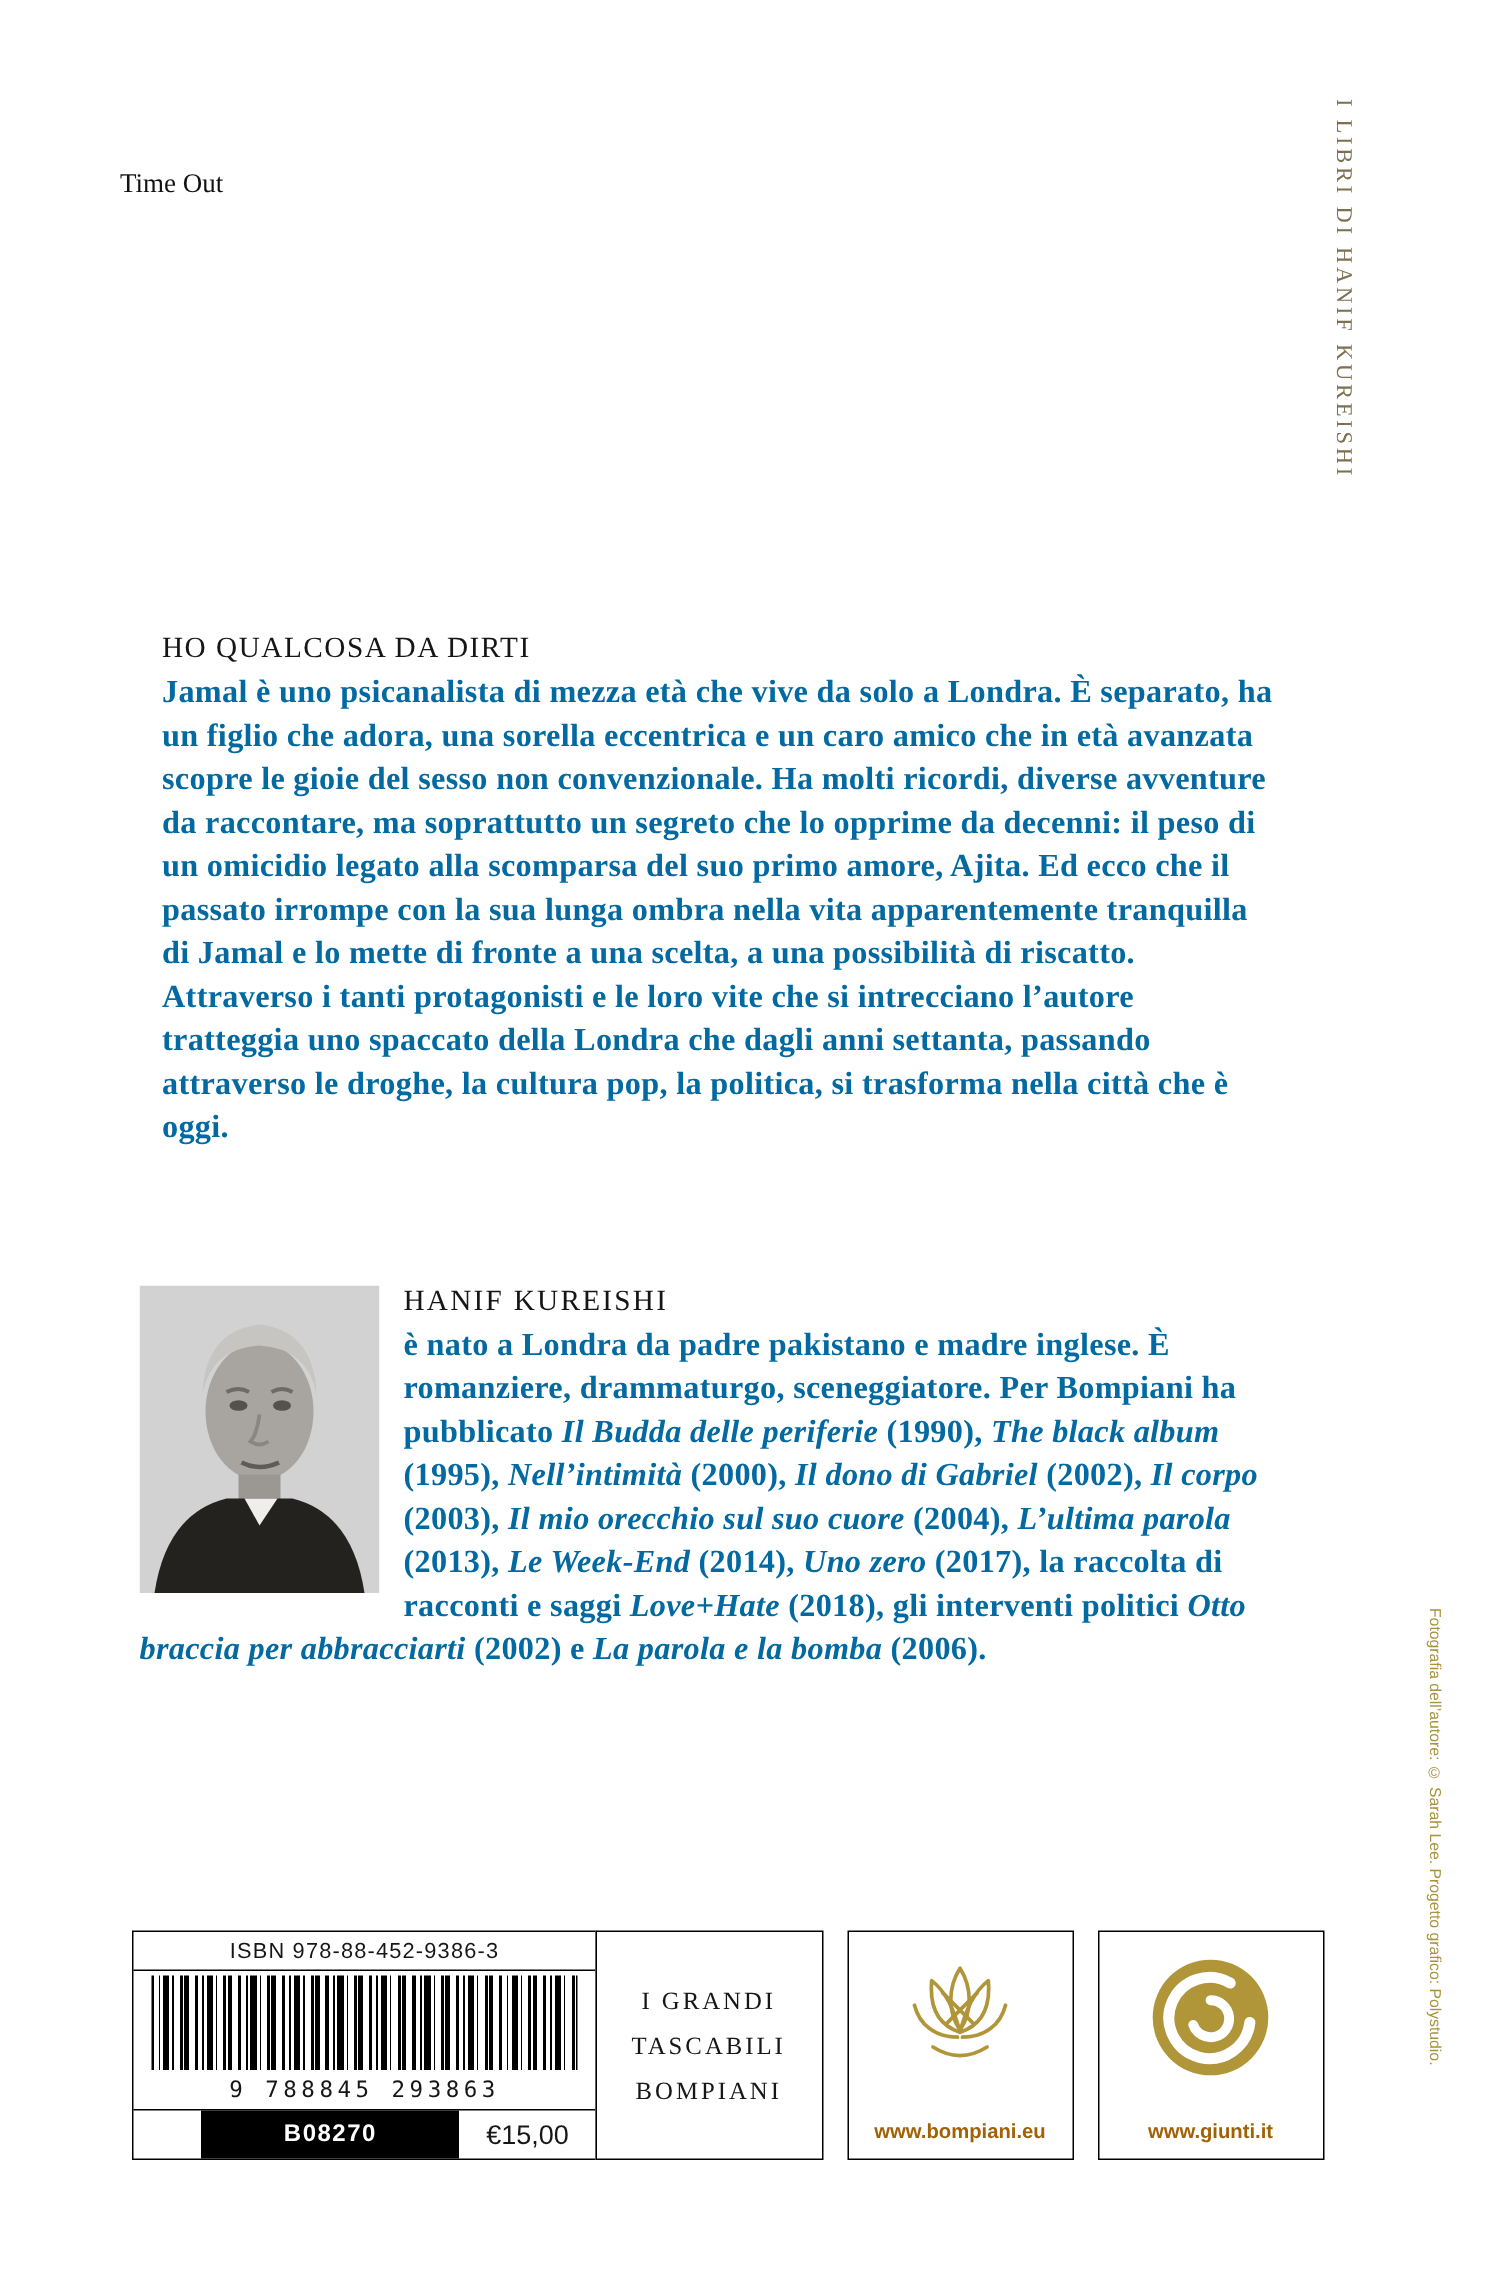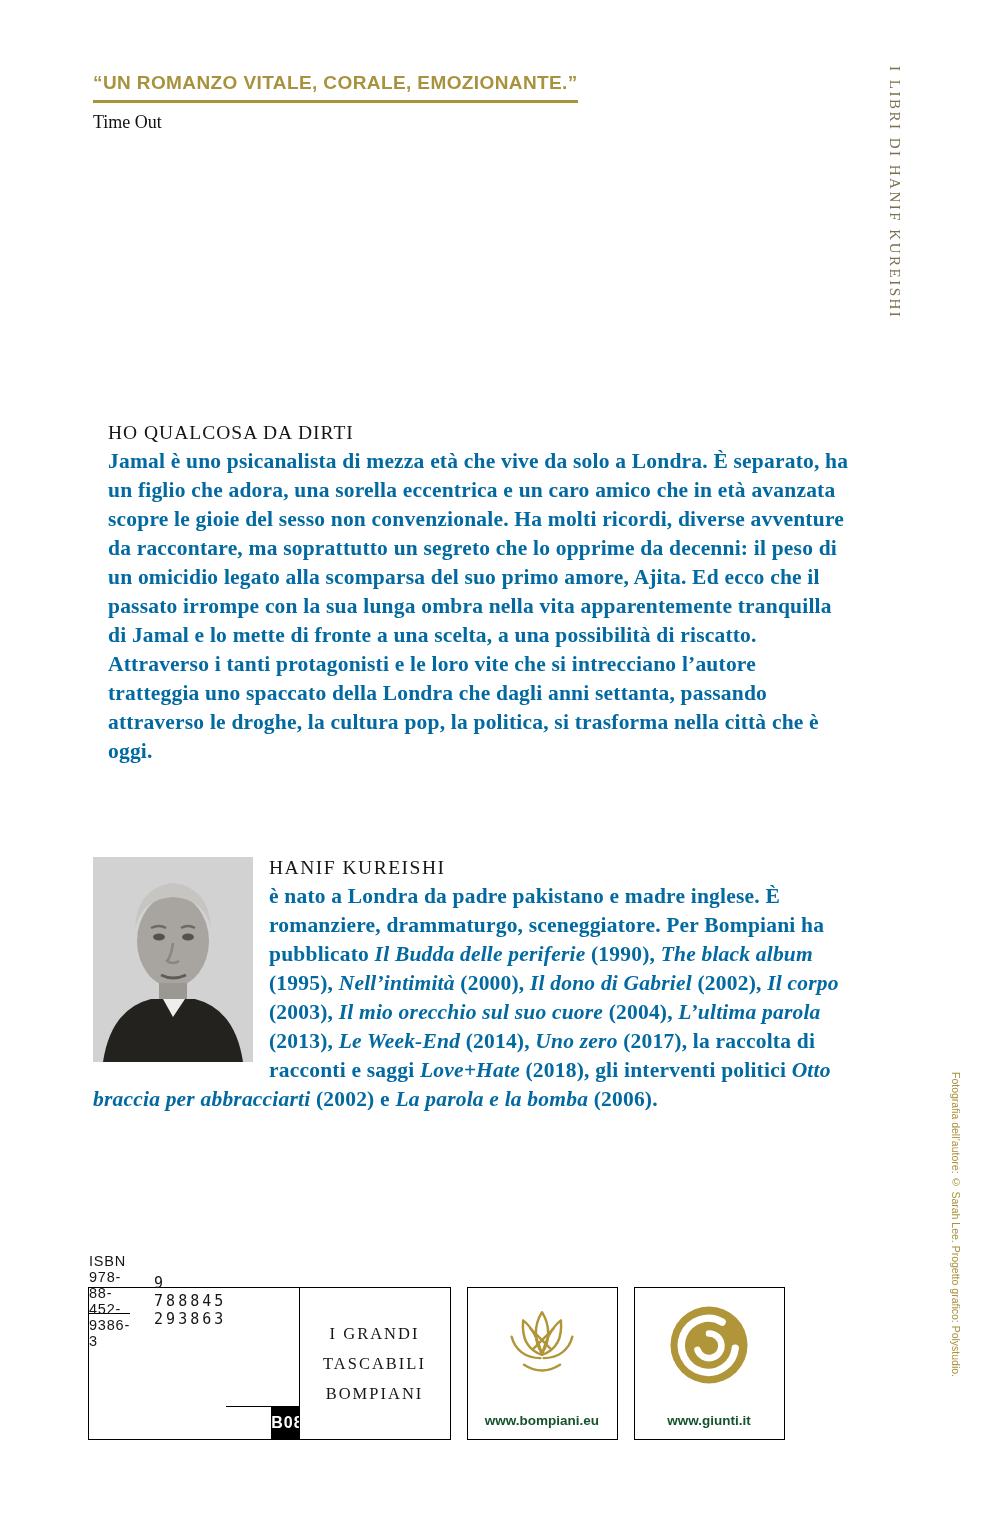--- a/index.html
+++ b/index.html
@@ -12,21 +12,21 @@
   }
 
   
   .quote-block {
     position:absolute; left:93px; top:72px;
     font-family:"Liberation Sans", sans-serif;
     font-weight:bold; font-size:19px; letter-spacing:0.4px;
     color:#a8923d; border-bottom:3px solid #a8923d; padding-bottom:6px;
   }
   .quote-source {
-    position:absolute; left:93px; top:112px;
+    position:absolute; left:80px; top:112px;
     font-size:18px; color:#111;
   }
 
   
   .spine-series {
     position:absolute; left:886px; top:66px;
     writing-mode:vertical-rl;
     font-size:15px; letter-spacing:2.5px; color:#7b7050;
   }
   .spine-credits {
@@ -60,21 +60,21 @@
   }
   .author-bio i { font-style:italic; }
 
   
   .footer-row {
     position:absolute; left:88px; top:1287px;
     display:flex; align-items:stretch;
   }
   .fbox { border:1.5px solid #000; height:153px; background:#fff; }
 
-  .barcode-box { width:212px; display:flex; flex-direction:row; }
+  .barcode-box { width:310px; display:flex; flex-direction:column; }
   .isbn-row {
     height:26px; border-bottom:1.5px solid #000;
     display:flex; align-items:center; justify-content:center;
     font-family:"Liberation Sans", sans-serif; font-size:14.5px; letter-spacing:0.8px;
   }
   .barcode-bars {
     height:63px; margin:3px 12px 0 12px;
     background:repeating-linear-gradient(90deg,
       #000 0px,#000 2px,#fff 2px,#fff 5px,
       #000 5px,#000 6px,#fff 6px,#fff 8px,
@@ -104,29 +104,28 @@
     font-size:16.5px; letter-spacing:2px; line-height:30px; text-align:center;
   }
 
   .logo-box {
     width:151px; margin-left:16px;
     display:flex; flex-direction:column; align-items:center;
   }
   .logo-art { width:82px; height:82px; margin-top:16px; }
   .logo-url {
     margin-top:auto; margin-bottom:11px;
-    font-family:"Liberation Sans", sans-serif; font-weight:bold; font-size:13.5px; color:#14532d;
+    font-family:"Liberation Sans", sans-serif; font-weight:bold; font-size:13.5px; color:#a16207;
   }
 </style>
 </head>
 <body>
 
 <div class="page">
 
-  <div class="quote-block">“UN ROMANZO VITALE, CORALE, EMOZIONANTE.”</div>
   <div class="quote-source">Time Out</div>
 
   <div class="spine-series">I LIBRI DI HANIF KUREISHI</div>
 
   <div class="synopsis">
     <div class="synopsis-title">HO QUALCOSA DA DIRTI</div>
     <p class="body-text">Jamal è uno psicanalista di mezza età che vive da solo a Londra. È separato, ha un figlio che adora, una sorella eccentrica e un caro amico che in età avanzata scopre le gioie del sesso non convenzionale. Ha molti ricordi, diverse avventure da raccontare, ma soprattutto un segreto che lo opprime da decenni: il peso di un omicidio legato alla scomparsa del suo primo amore, Ajita. Ed ecco che il passato irrompe con la sua lunga ombra nella vita apparentemente tranquilla di Jamal e lo mette di fronte a una scelta, a una possibilità di riscatto.</p>
     <p class="body-text">Attraverso i tanti protagonisti e le loro vite che si intrecciano l’autore tratteggia uno spaccato della Londra che dagli anni settanta, passando attraverso le droghe, la cultura pop, la politica, si trasforma nella città che è oggi.</p>
   </div>
 

